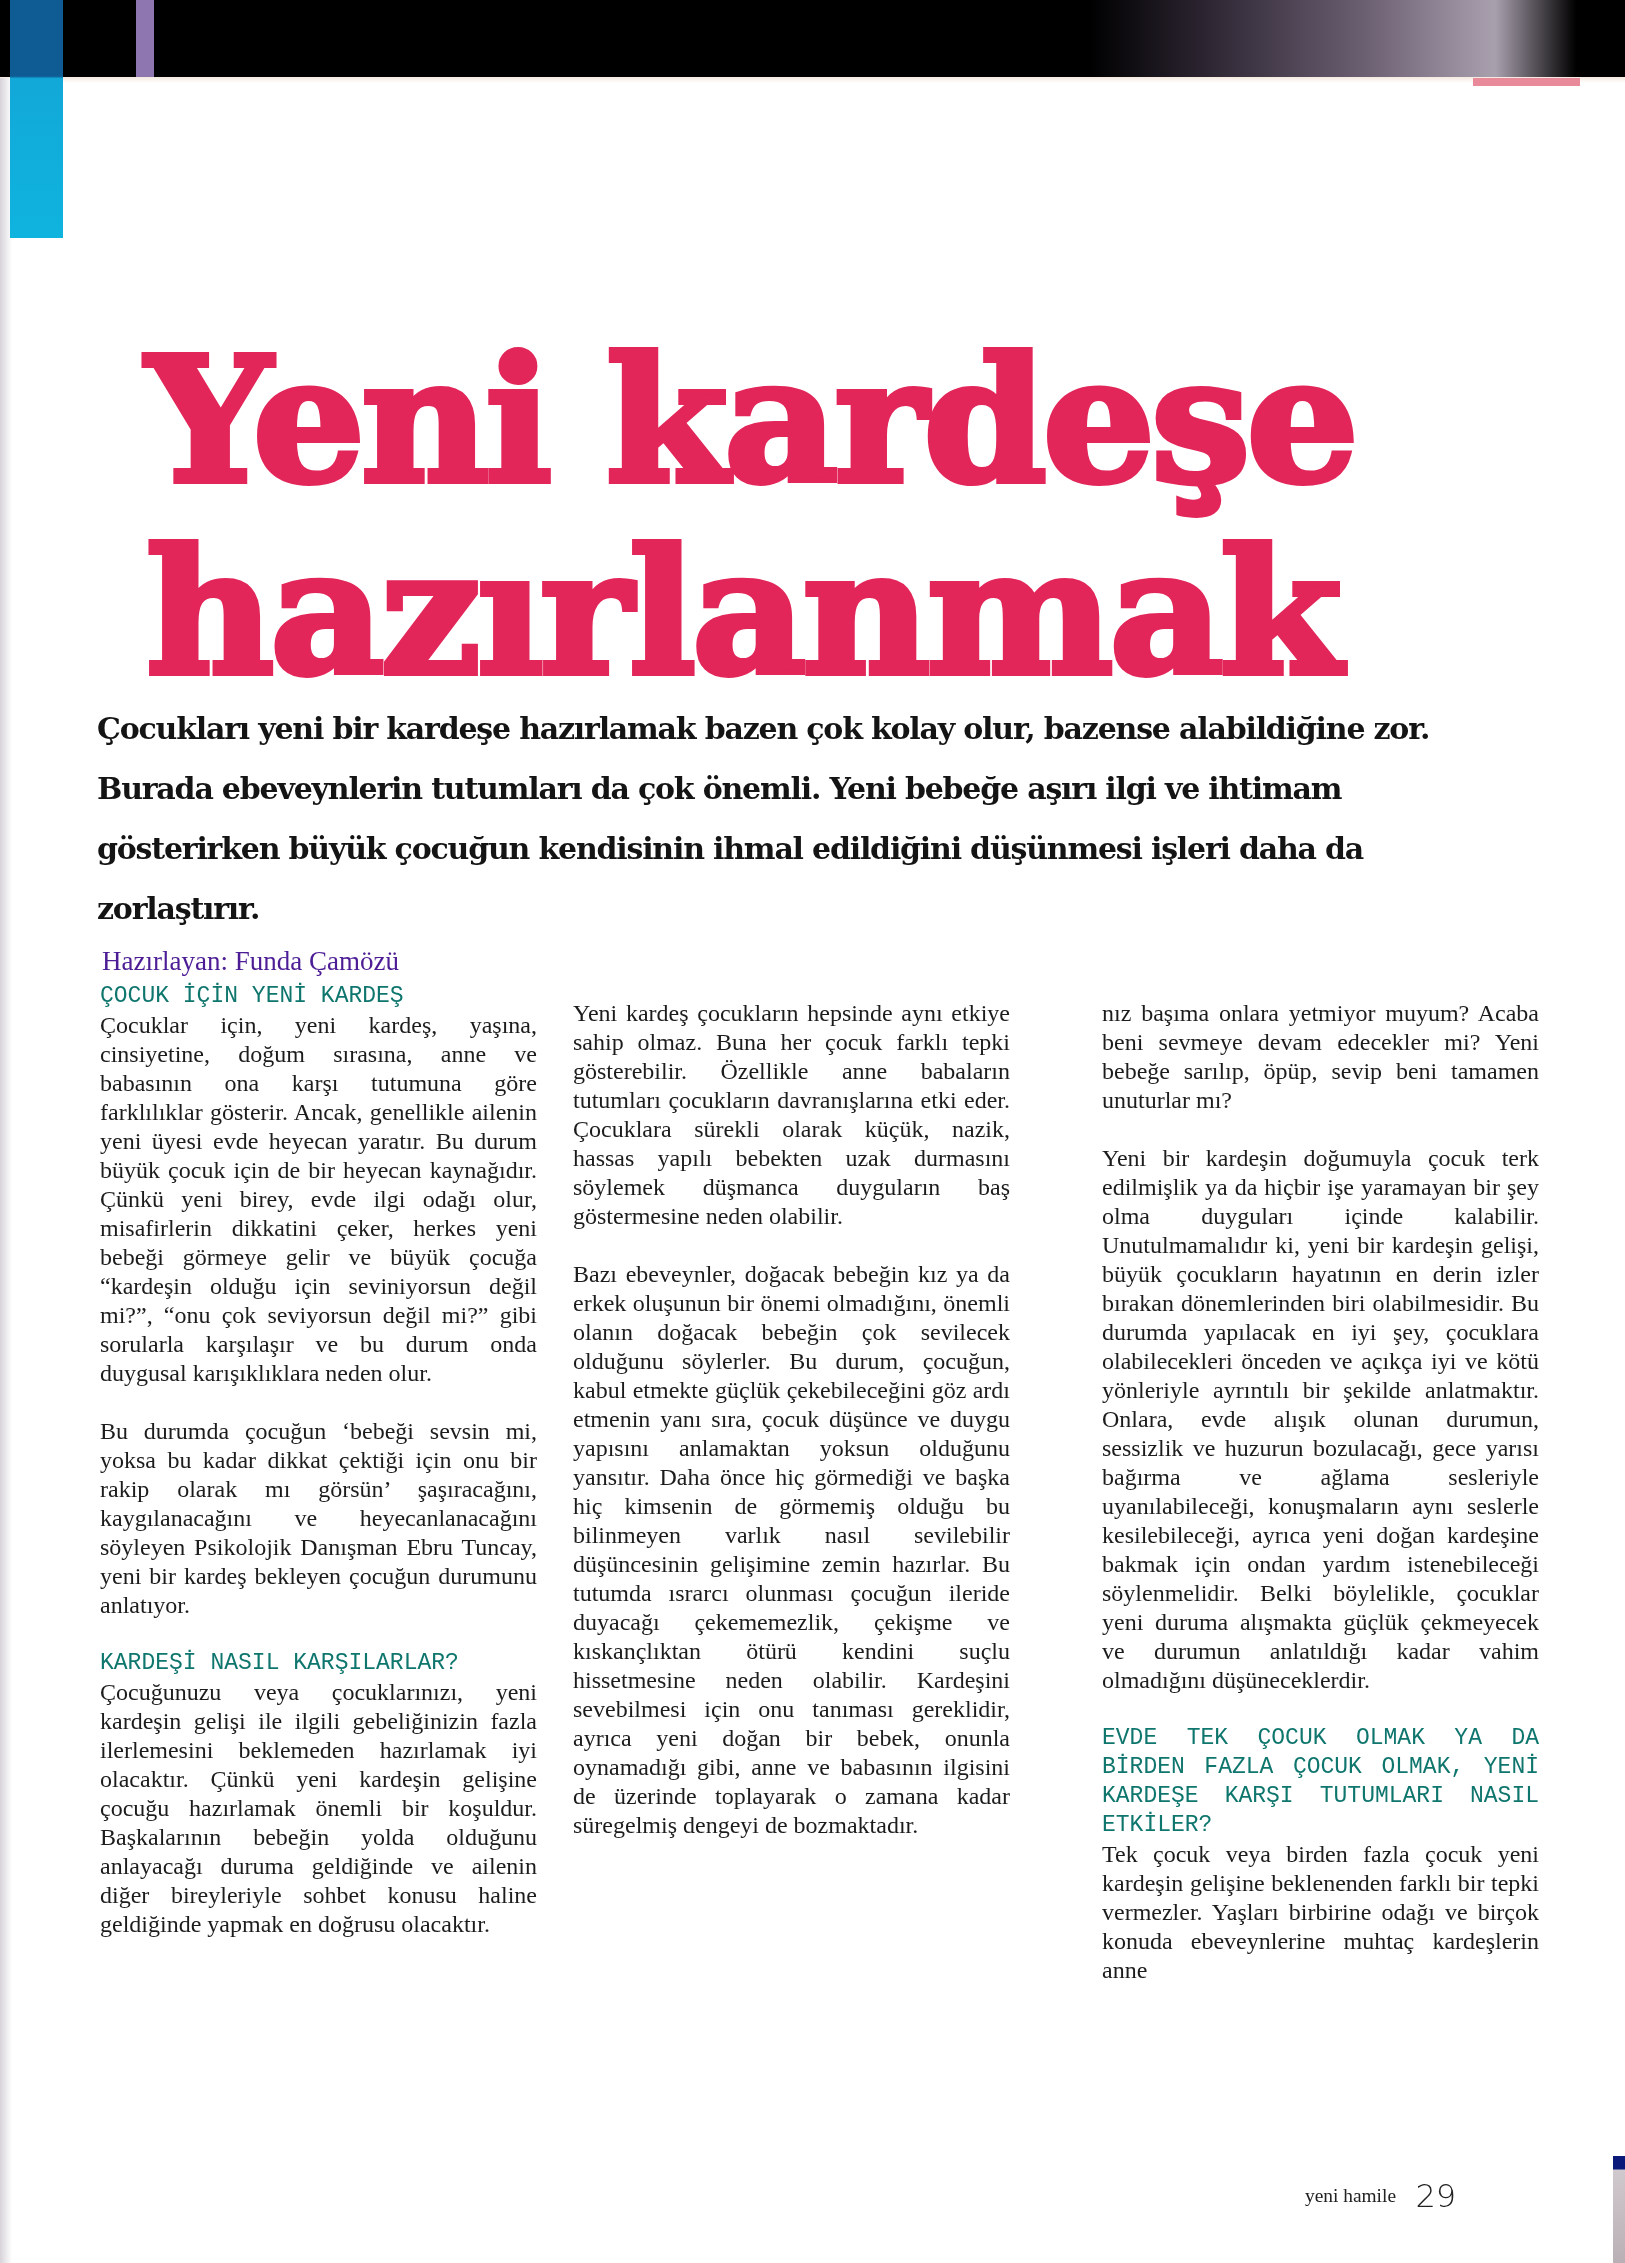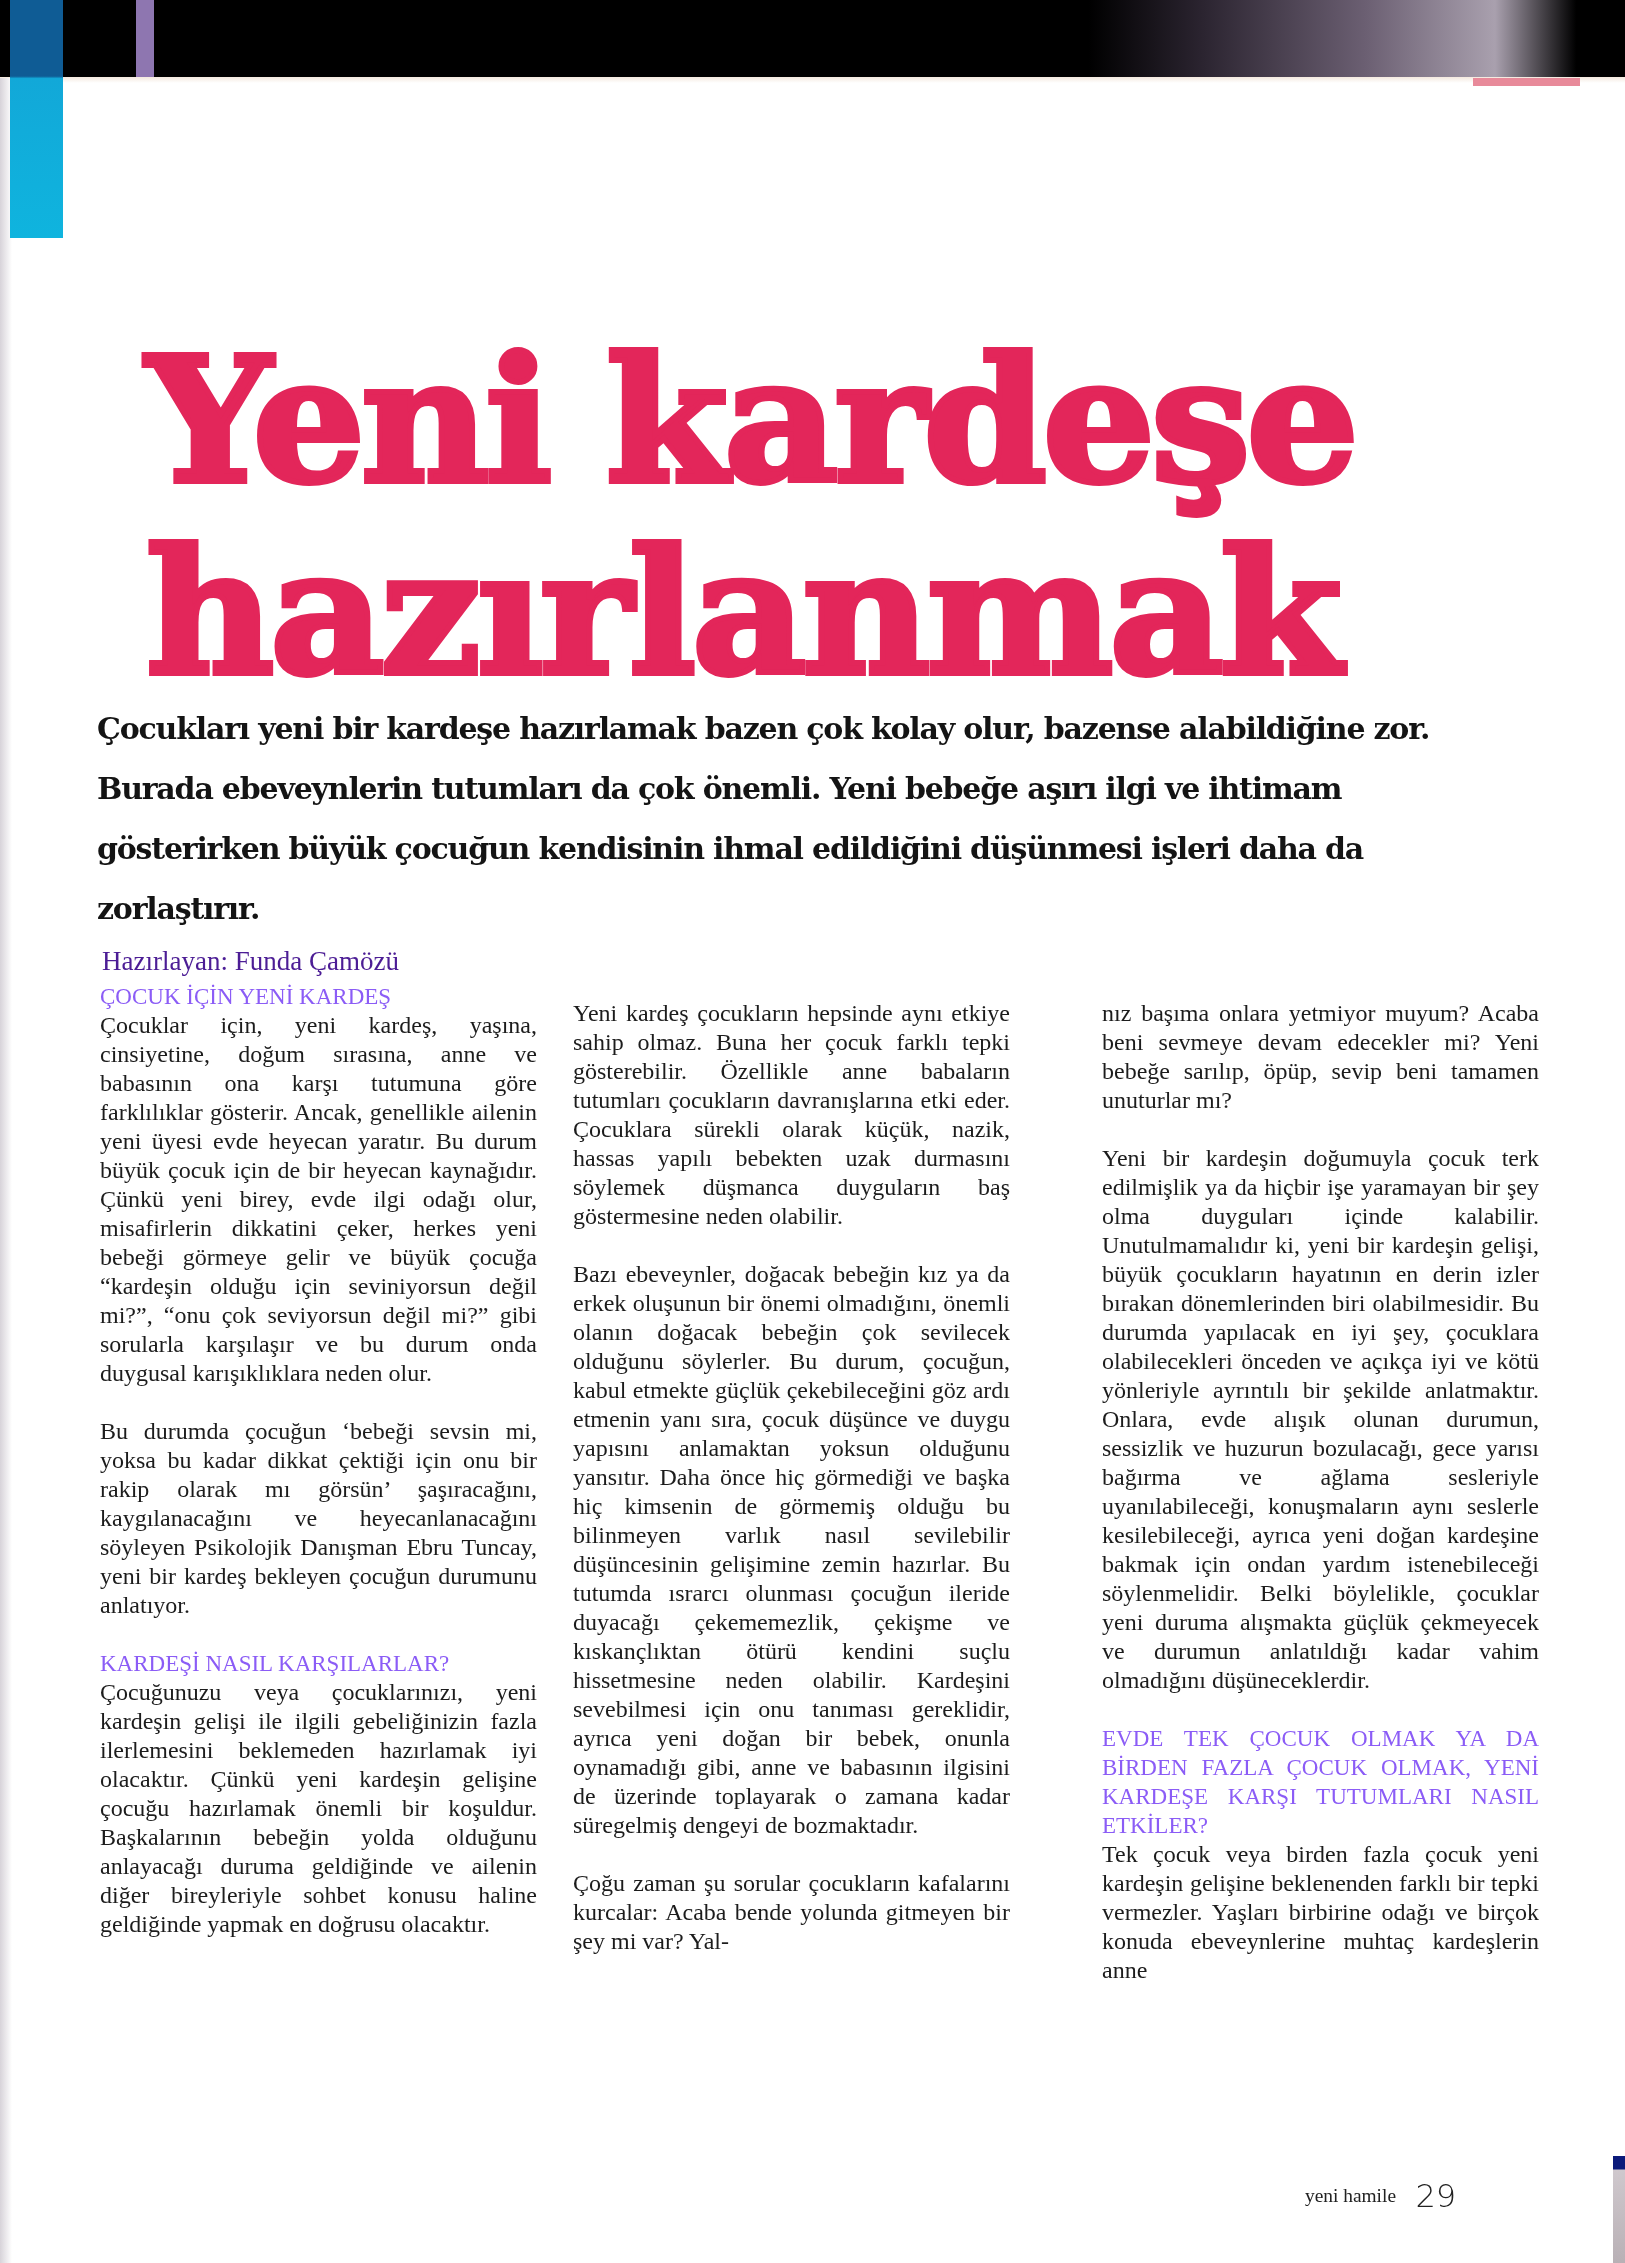--- a/index.html
+++ b/index.html
@@ -46,22 +46,22 @@
   .col {
     position: absolute; top: 999px; width: 437px;
     font-family: "Liberation Serif", serif; font-size: 24px; line-height: 29px;
     color: #1c1c1c; text-align: justify; hyphens: manual;
   }
   .col.c1 { left: 100px; top: 982px; }
   .col.c2 { left: 573px; }
   .col.c3 { left: 1102px; }
   .col p { margin: 0 0 29px 0; }
   .col h3 {
-    margin: 0; font-weight: normal; color: #8b5cf6;
-    font-family: Liberation Serif, serif; font-size: 23px; line-height: 29px;
+    margin: 0; font-weight: normal; color: #0f766e;
+    font-family: Liberation Mono, monospace; font-size: 23px; line-height: 29px;
     text-transform: none;
   }
   .col h3.wide { text-align: justify; text-align-last: left; }
 
   .footer {
     position: absolute; left: 1305px; top: 2177px;
     display: flex; align-items: center; gap: 19.4px; color: #222;
   }
   .footer .mag { font-family: "Liberation Serif", serif; font-size: 19.4px; }
   .footer .page { font-family: "DejaVu Sans", sans-serif; font-weight: 300; font-size: 32px; }
@@ -91,21 +91,20 @@
   <h3>ÇOCUK İÇİN YENİ KARDEŞ</h3>
   <p>Çocuklar için, yeni kardeş, yaşına, cinsiyetine, doğum sırasına, anne ve babasının ona karşı tutumuna göre farklılıklar gösterir. Ancak, genellikle ailenin yeni üyesi evde heyecan yaratır. Bu durum büyük çocuk için de bir heyecan kaynağıdır. Çünkü yeni birey, evde ilgi odağı olur, misafirlerin dikkatini çeker, herkes yeni bebeği görmeye gelir ve büyük çocuğa “kardeşin olduğu için seviniyorsun değil mi?”, “onu çok seviyorsun değil mi?” gibi sorularla karşılaşır ve bu durum onda duygusal karışıklıklara neden olur.</p>
   <p>Bu durumda çocuğun ‘bebeği sevsin mi, yoksa bu kadar dikkat çektiği için onu bir rakip olarak mı görsün’ şaşıracağını, kaygılanacağını ve heyecanlanacağını söyleyen Psikolojik Danışman Ebru Tuncay, yeni bir kardeş bekleyen çocuğun durumunu anlatıyor.</p>
   <h3>KARDEŞİ NASIL KARŞILARLAR?</h3>
   <p>Çocuğunuzu veya çocuklarınızı, yeni kardeşin gelişi ile ilgili gebeliğinizin fazla ilerlemesini beklemeden hazırlamak iyi olacaktır. Çünkü yeni kardeşin gelişine çocuğu hazırlamak önemli bir koşuldur. Başkalarının bebeğin yolda olduğunu anlayacağı duruma geldiğinde ve ailenin diğer bireyleriyle sohbet konusu haline geldiğinde yapmak en doğrusu olacaktır.</p>
 </div>
 
 <div class="col c2">
   <p>Yeni kardeş çocukların hepsinde aynı etkiye sahip olmaz. Buna her çocuk farklı tepki gösterebilir. Özellikle anne babaların tutumları çocukların davranışlarına etki eder. Çocuklara sürekli olarak küçük, nazik, hassas yapılı bebekten uzak durmasını söylemek düşmanca duyguların baş göstermesine neden olabilir.</p>
   <p>Bazı ebeveynler, doğacak bebeğin kız ya da erkek oluşunun bir önemi olmadığını, önemli olanın doğacak bebeğin çok sevilecek olduğunu söylerler. Bu durum, çocuğun, kabul etmekte güçlük çekebileceğini göz ardı etmenin yanı sıra, çocuk düşünce ve duygu yapısını anlamaktan yoksun olduğunu yansıtır. Daha önce hiç görmediği ve başka hiç kimsenin de görmemiş olduğu bu bilinmeyen varlık nasıl sevilebilir düşüncesinin gelişimine zemin hazırlar. Bu tutumda ısrarcı olunması çocuğun ileride duyacağı çekememezlik, çekişme ve kıskançlıktan ötürü kendini suçlu hissetmesine neden olabilir. Kardeşini sevebilmesi için onu tanıması gereklidir, ayrıca yeni doğan bir bebek, onunla oynamadığı gibi, anne ve babasının ilgisini de üzerinde toplayarak o zamana kadar süregelmiş dengeyi de bozmaktadır.</p>
-  <p>Çoğu zaman şu sorular çocukların kafalarını kurcalar: Acaba bende yolunda gitmeyen bir şey mi var? Yal-</p>
 </div>
 
 <div class="col c3">
   <p>nız başıma onlara yetmiyor muyum? Acaba beni sevmeye devam edecekler mi? Yeni bebeğe sarılıp, öpüp, sevip beni tamamen unuturlar mı?</p>
   <p>Yeni bir kardeşin doğumuyla çocuk terk edilmişlik ya da hiçbir işe yaramayan bir şey olma duyguları içinde kalabilir. Unutulmamalıdır ki, yeni bir kardeşin gelişi, büyük çocukların hayatının en derin izler bırakan dönemlerinden biri olabilmesidir. Bu durumda yapılacak en iyi şey, çocuklara olabilecekleri önceden ve açıkça iyi ve kötü yönleriyle ayrıntılı bir şekilde anlatmaktır. Onlara, evde alışık olunan durumun, sessizlik ve huzurun bozulacağı, gece yarısı bağırma ve ağlama sesleriyle uyanılabileceği, konuşmaların aynı seslerle kesilebileceği, ayrıca yeni doğan kardeşine bakmak için ondan yardım istenebileceği söylenmelidir. Belki böylelikle, çocuklar yeni duruma alışmakta güçlük çekmeyecek ve durumun anlatıldığı kadar vahim olmadığını düşüneceklerdir.</p>
   <h3 class="wide">EVDE TEK ÇOCUK OLMAK YA DA BİRDEN FAZLA ÇOCUK OLMAK, YENİ KARDEŞE KARŞI TUTUMLARI NASIL ETKİLER?</h3>
   <p>Tek çocuk veya birden fazla çocuk yeni kardeşin gelişine beklenenden farklı bir tepki vermezler. Yaşları birbirine odağı ve birçok konuda ebeveynlerine muhtaç kardeşlerin anne</p>
 </div>
 
 <div class="footer">

